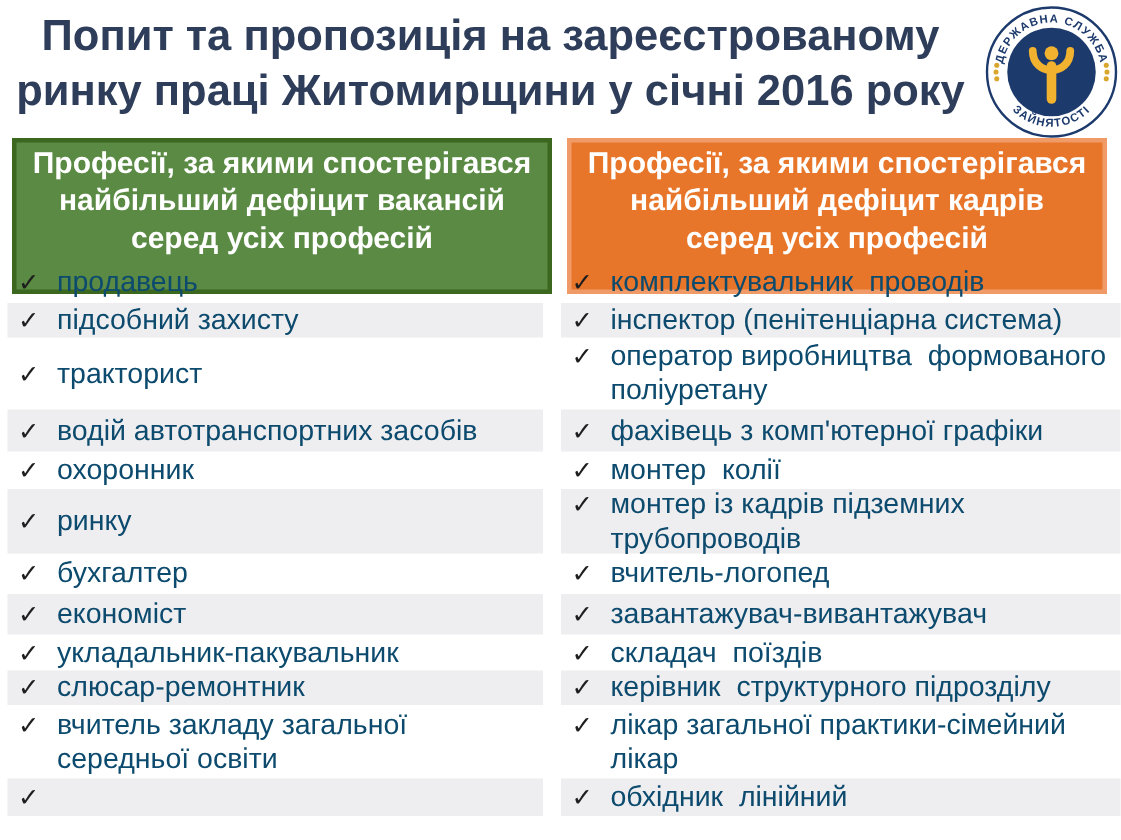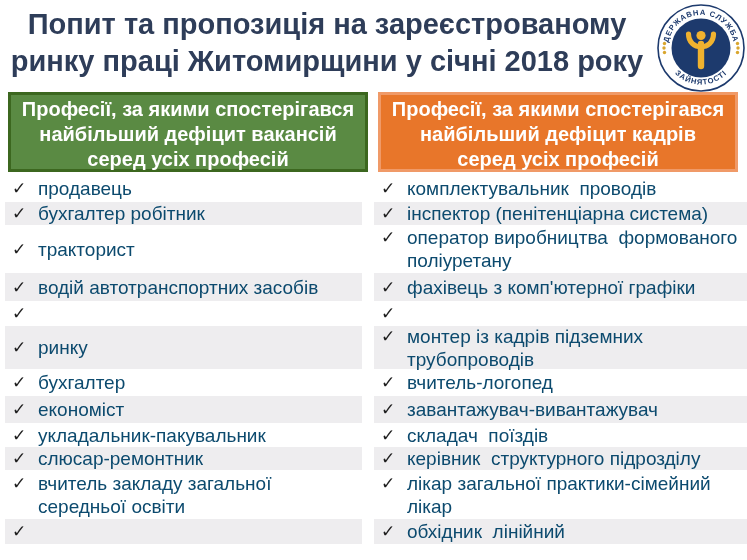--- a/index.html
+++ b/index.html
@@ -14,21 +14,21 @@
     text-align:center;color:#2e3d59;font-weight:bold;
     font-size:29px;line-height:37px;letter-spacing:0px;
   }
   
   .logo{position:absolute;top:3px;right:1px;width:90px;height:90px;}
   .logo svg{display:block;}
   .arc-text{font-size:7.6px;font-weight:bold;fill:#1d3a6d;letter-spacing:0.9px;
             font-family:"Liberation Sans", sans-serif;}
   
   .hdr{
-    position:absolute;top:92px;height:80px;width:360px;box-sizing:border-box;
+    position:absolute;top:92px;height:104px;width:360px;box-sizing:border-box;
     color:#ffffff;font-weight:bold;font-size:20px;line-height:25px;
     text-align:center;padding-top:2px;
   }
   .hdr-left{left:8px;background:#5a8a43;border:3px solid #3c671f;}
   .hdr-right{left:378px;background:#e8762a;border:3px solid #f09a68;}
   .hdr .u{text-underline-offset:3px;}
   
   .list-grid{
     position:absolute;top:175px;left:5px;
     display:grid;
@@ -45,21 +45,21 @@
   }
   .label{
     color:#0c4a6e;font-size:19px;line-height:23px;white-space:pre-wrap;
   }
 </style>
 </head>
 <body>
 
 <div class="title">
   <div>Попит та пропозиція на зареєстрованому</div>
-  <div>ринку праці Житомирщини у січні 2018 року</div>
+  <div>ринку праці Житомирщини у січні 2016 року</div>
 </div>
 
 <div class="logo">
   <svg width="90" height="90" viewBox="0 0 90 90">
     <defs>
       <path id="arcTop" d="M 12,45 A 33,33 0 0 1 78,45"></path>
       <path id="arcBottom" d="M 8.5,45 A 36.5,36.5 0 0 0 81.5,45"></path>
     </defs>
     <circle cx="45" cy="45" r="43" fill="#ffffff" stroke="#1d3a6d" stroke-width="1.6"></circle>
     <text class="arc-text" text-anchor="middle">
@@ -108,21 +108,21 @@
     </div>
     <div class="cell">
       <div class="li-wrap">
         <span class="check">✓</span>
         <span class="label">комплектувальник  проводів</span>
       </div>
     </div>
     <div class="cell band">
       <div class="li-wrap">
         <span class="check">✓</span>
-        <span class="label">бухгалтер робітник</span>
+        <span class="label">підсобний захисту</span>
       </div>
     </div>
     <div class="cell band">
       <div class="li-wrap">
         <span class="check">✓</span>
         <span class="label">інспектор (пенітенціарна система)</span>
       </div>
     </div>
     <div class="cell">
       <div class="li-wrap">
@@ -144,25 +144,27 @@
     </div>
     <div class="cell band">
       <div class="li-wrap">
         <span class="check">✓</span>
         <span class="label">фахівець з комп'ютерної графіки</span>
       </div>
     </div>
     <div class="cell">
       <div class="li-wrap">
         <span class="check">✓</span>
-      </div>
-    </div>
-    <div class="cell">
-      <div class="li-wrap">
-        <span class="check">✓</span>
+        <span class="label">охоронник</span>
+      </div>
+    </div>
+    <div class="cell">
+      <div class="li-wrap">
+        <span class="check">✓</span>
+        <span class="label">монтер  колії</span>
       </div>
     </div>
     <div class="cell band">
       <div class="li-wrap">
         <span class="check">✓</span>
         <span class="label">ринку</span>
       </div>
     </div>
     <div class="cell band">
       <div class="li-wrap">

